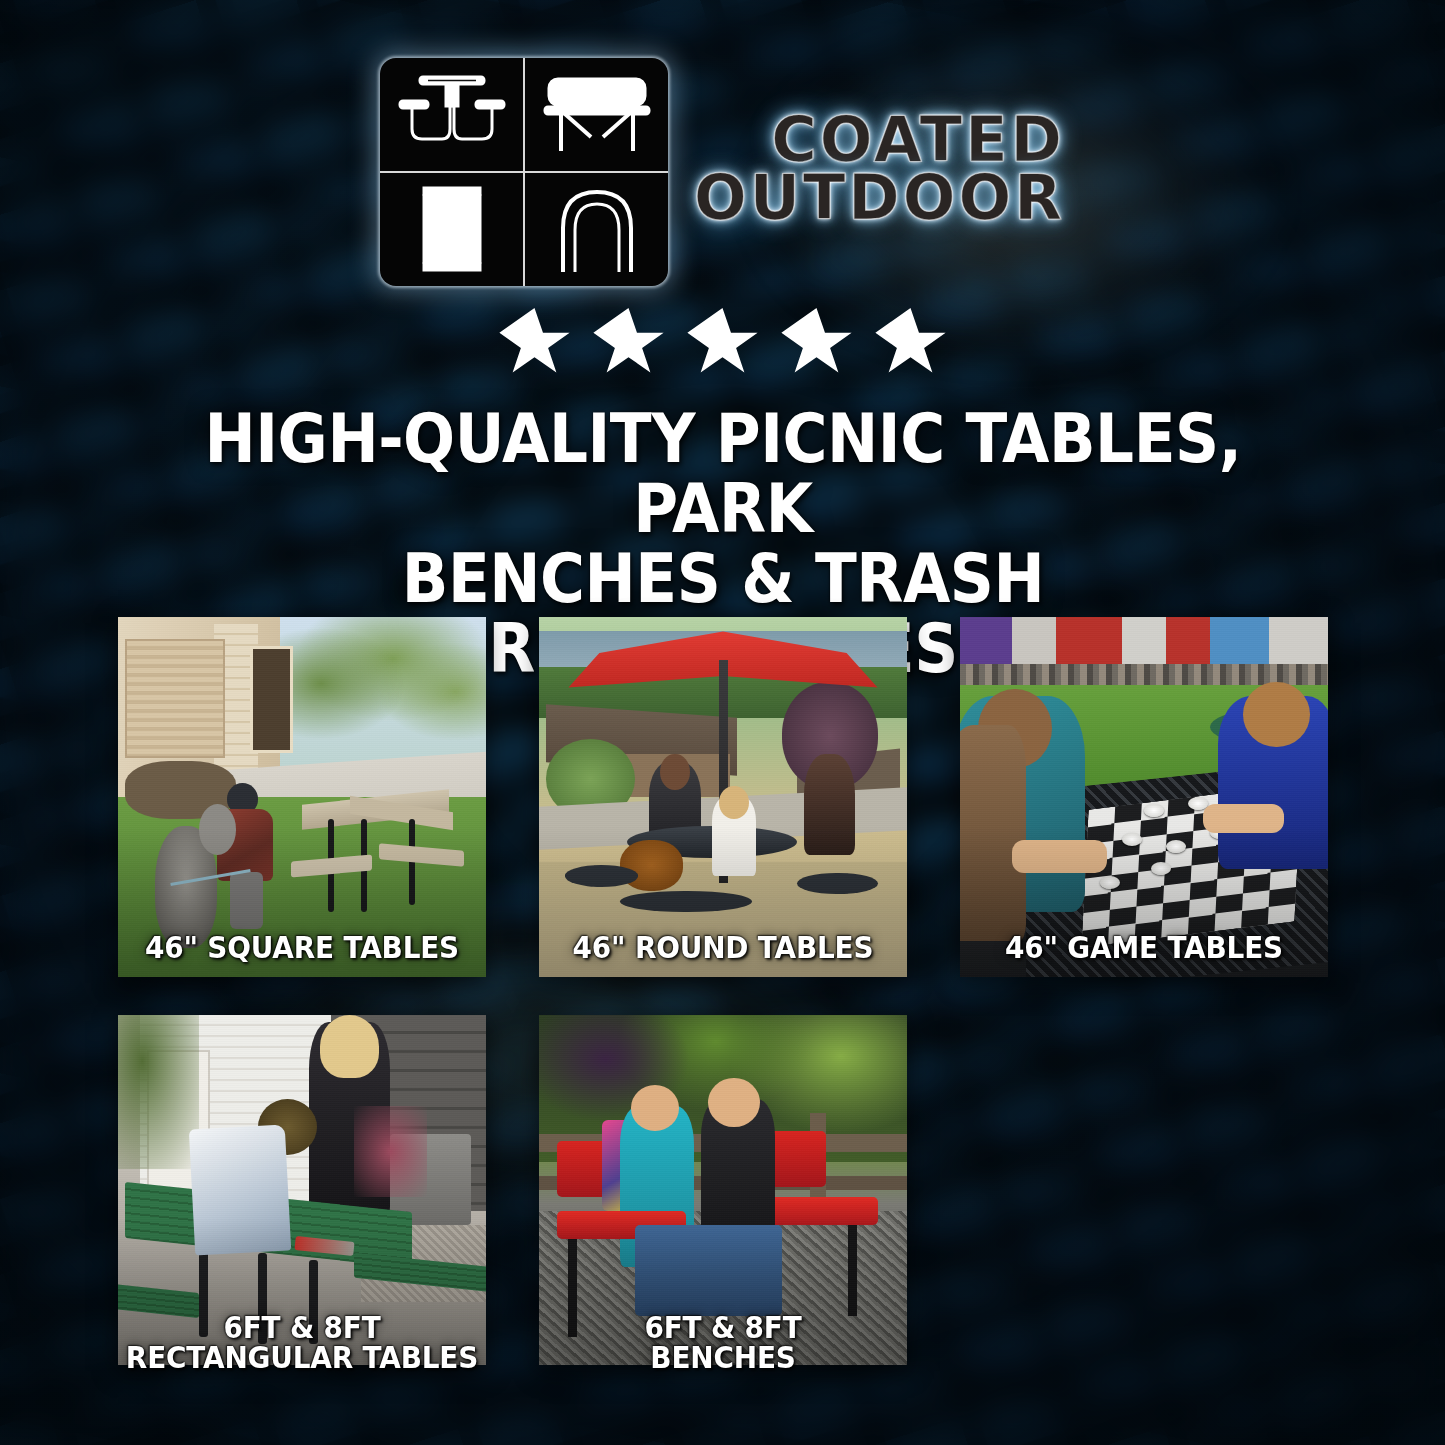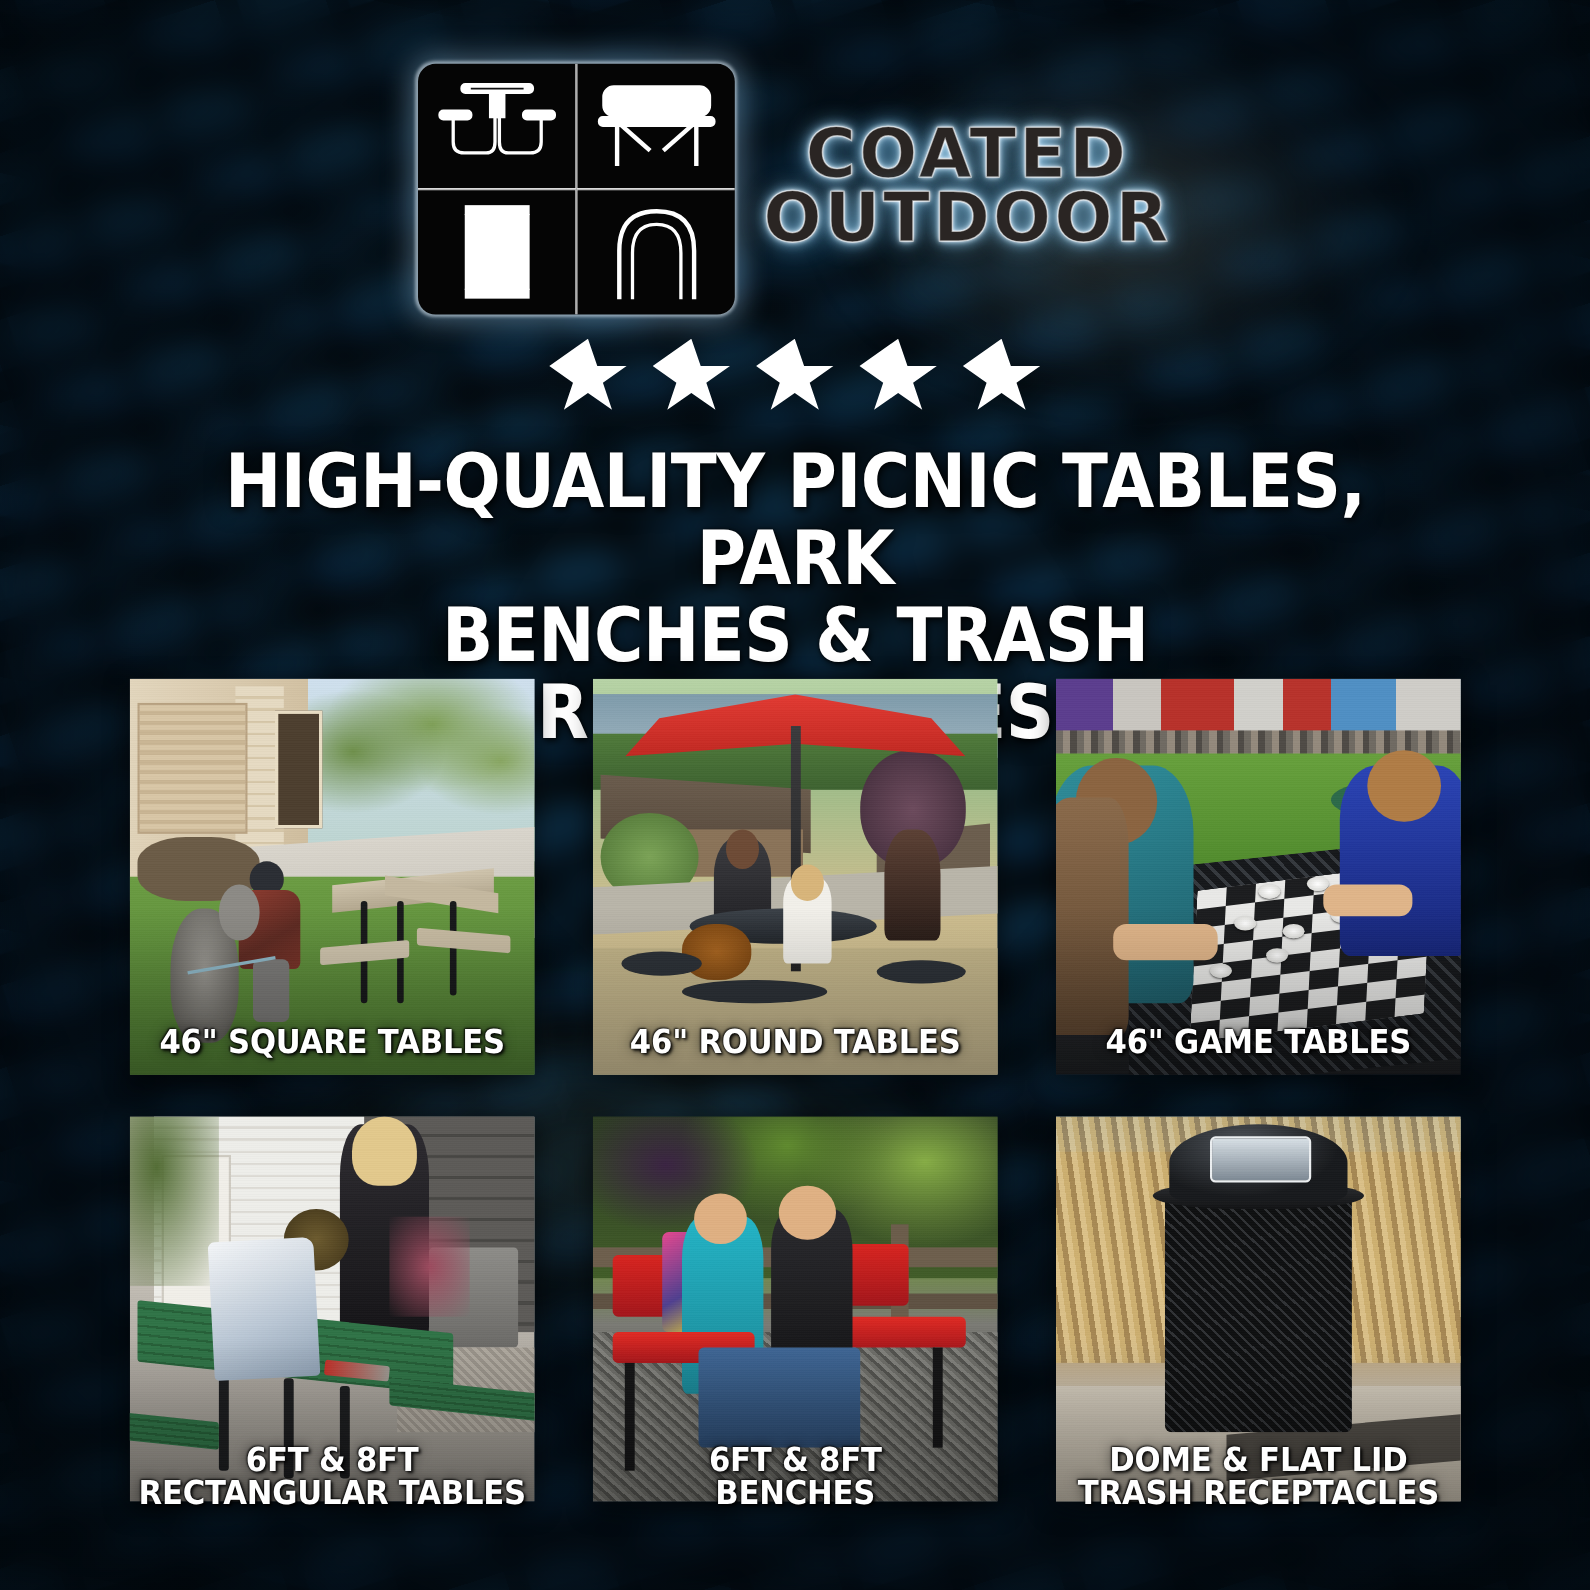--- a/index.html
+++ b/index.html
@@ -122,21 +122,21 @@
     border: 1.5px solid rgba(255,255,255,0.85);
   }
   .logo-cell:nth-child(1){ border-top: none; border-left: none; }
   .logo-cell:nth-child(2){ border-top: none; border-right: none; }
   .logo-cell:nth-child(3){ border-bottom: none; border-left: none; }
   .logo-cell:nth-child(4){ border-bottom: none; border-right: none; }
 
   .logo-type {
     display: flex;
     flex-direction: column;
-    align-items: center;
+    align-items: flex-end;
     line-height: 0.94;
     padding-bottom: 6px;
   }
   .logo-line {
     font-family: "DejaVu Sans", sans-serif;
     font-weight: 700;
     color: #2a2523;
     letter-spacing: 3px;
     text-shadow:
       0 0 2px #ffffff,
@@ -599,34 +599,16 @@
             <div class="bleg" style="left:8%;top:64%;height:28%"></div>
             <div class="bleg" style="left:84%;top:60%;height:26%"></div>
           </div>
           <div class="photo-noise"></div>
             <div class="photo-dark"></div>
         </div>
         <div class="tile-caption two-line">6FT &amp; 8FT
 BENCHES</div>
       </div>
 
-      <div class="tile">
-        <div class="tile-photo">
-          <div class="scene s6">
-            <div class="sky"></div>
-              <div class="grasses"></div>
-              <div class="walk"></div>
-              <div class="curb"></div>
-            <div class="can"></div>
-              <div class="rim"></div>
-              <div class="dome"></div>
-              <div class="slot"></div>
-          </div>
-          <div class="photo-noise"></div>
-            <div class="photo-dark"></div>
-        </div>
-        <div class="tile-caption two-line">DOME &amp; FLAT LID
-TRASH RECEPTACLES</div>
-      </div>
 
     </div>
   </div>
 </div>
 
 </body></html>

